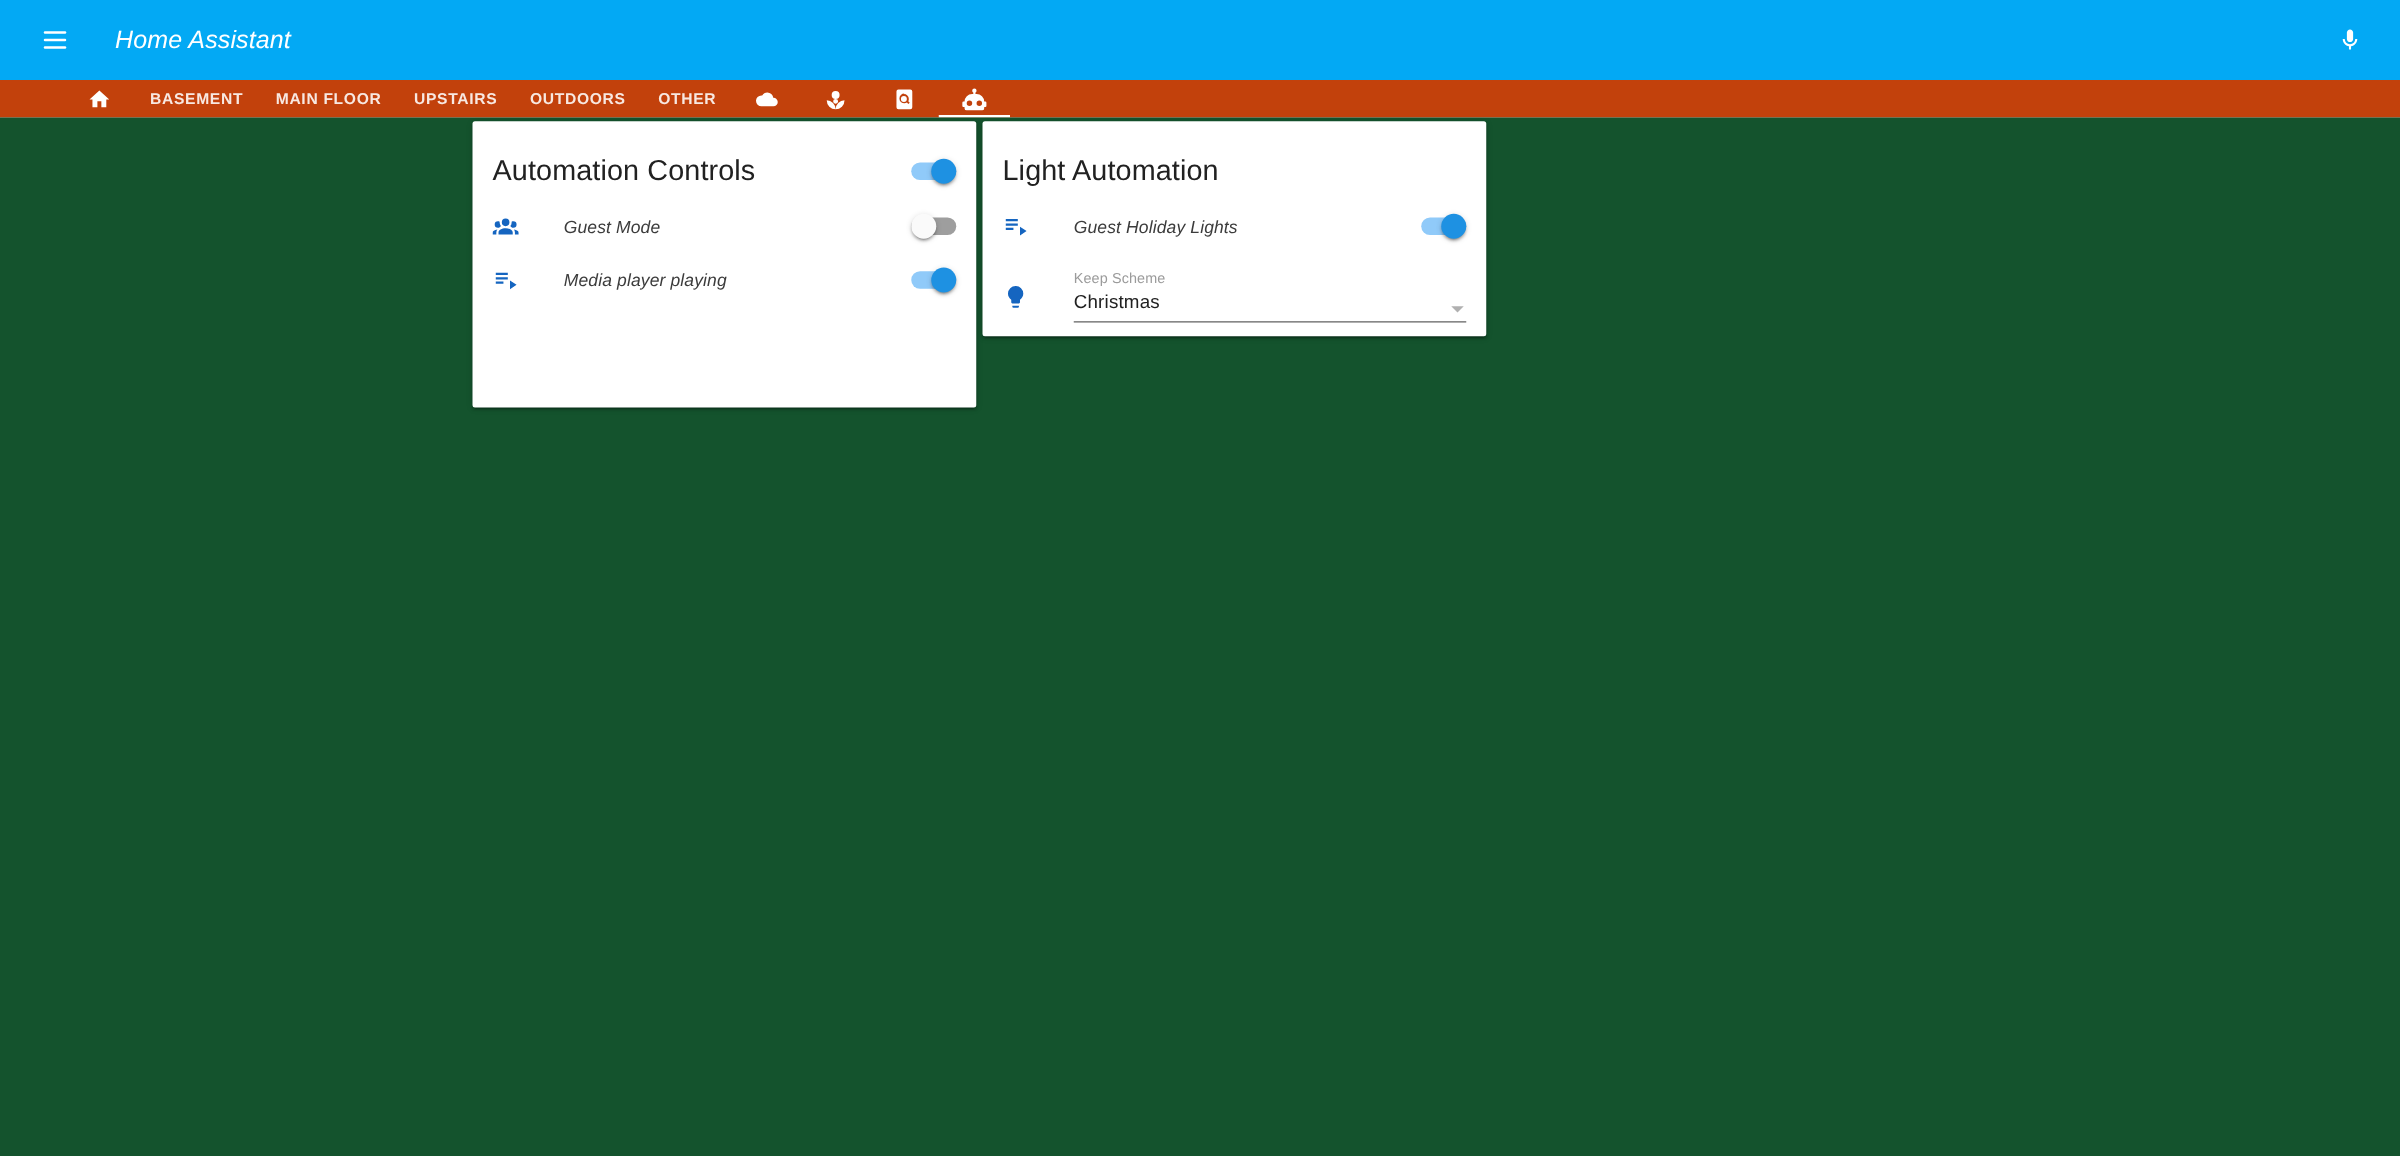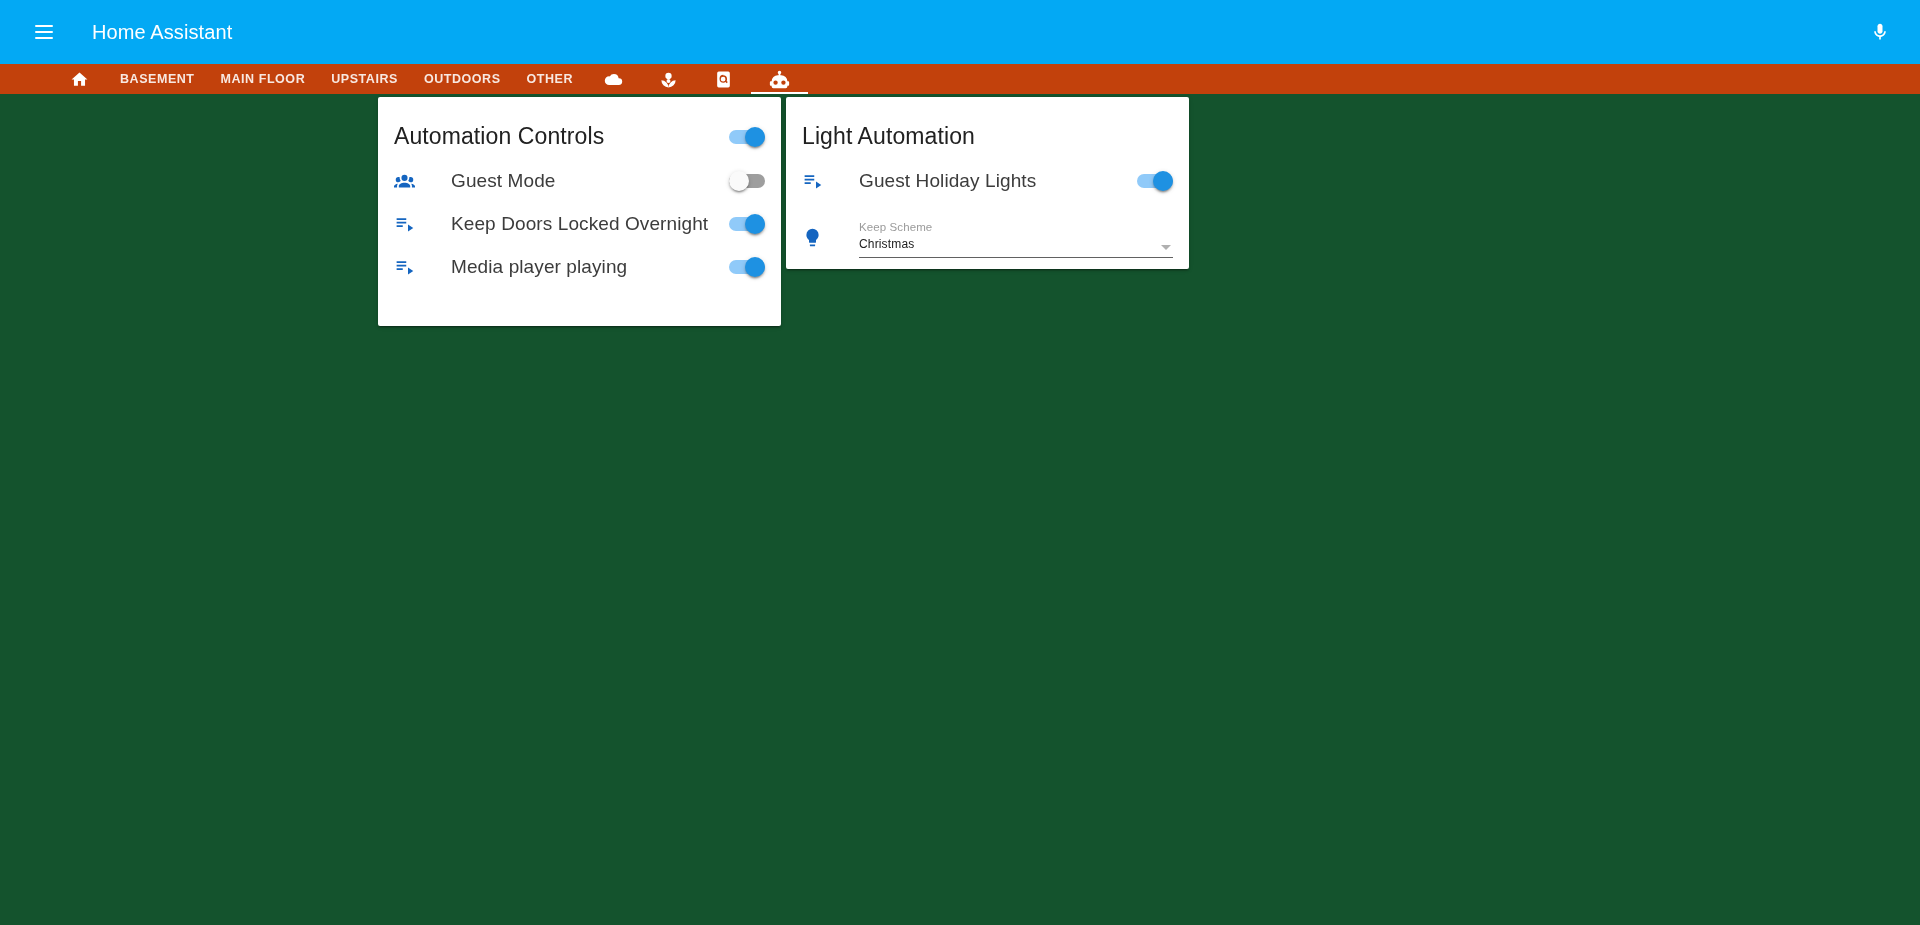--- a/index.html
+++ b/index.html
@@ -19,20 +19,21 @@
   }
 
   
   .app-bar {
     position: relative;
     height: 64px;
     background: #03a9f4;
     display: flex;
     align-items: center;
     padding: 0 16px;
+    font-style: italic;
   }
 
   .menu-button {
     width: 40px;
     height: 40px;
     display: flex;
     align-items: center;
     justify-content: center;
     margin-left: 8px;
     cursor: pointer;
@@ -184,24 +185,25 @@
     width: 40px;
     min-width: 40px;
     display: flex;
     align-items: center;
     justify-content: flex-start;
     color: #1565c0;
   }
 
   .row-label {
     flex: 1;
-    font-size: 19px;
+    font-size: 14px;
     color: #3c3c3c;
     letter-spacing: 0.1px;
     padding-left: 17px;
+    font-style: italic;
   }
 
   .row-control {
     display: flex;
     align-items: center;
     justify-content: flex-end;
   }
 
   
   .switch {
@@ -264,21 +266,21 @@
   }
 
   .select-floating-label {
     font-size: 11.5px;
     color: #9b9b9b;
     line-height: 1.3;
     letter-spacing: 0.1px;
   }
 
   .select-value {
-    font-size: 12px;
+    font-size: 15px;
     color: #212121;
     line-height: 1.35;
     letter-spacing: 0.15px;
     padding-top: 1px;
   }
 
   .select-arrow {
     position: absolute;
     right: 2px;
     bottom: 7px;
@@ -399,34 +401,20 @@
         </div>
         <div class="row-label">Guest Mode</div>
         <div class="row-control">
           <div class="switch">
             <div class="track"></div>
             <div class="thumb"></div>
           </div>
         </div>
       </div>
 
-      <div class="row">
-        <div class="row-icon">
-          <svg width="21" height="21" viewBox="0 0 24 24">
-              <path fill="currentColor" d="M3 10h11v2H3v-2m0-4h11v2H3V6m0 8h7v2H3v-2m13-1v8l6-4-6-4z"></path>
-            </svg>
-        </div>
-        <div class="row-label">Keep Doors Locked Overnight</div>
-        <div class="row-control">
-          <div class="switch on">
-            <div class="track"></div>
-            <div class="thumb"></div>
-          </div>
-        </div>
-      </div>
 
 
       <div class="row">
         <div class="row-icon">
           <svg width="21" height="21" viewBox="0 0 24 24">
               <path fill="currentColor" d="M3 10h11v2H3v-2m0-4h11v2H3V6m0 8h7v2H3v-2m13-1v8l6-4-6-4z"></path>
             </svg>
         </div>
         <div class="row-label">Media player playing</div>
         <div class="row-control">

